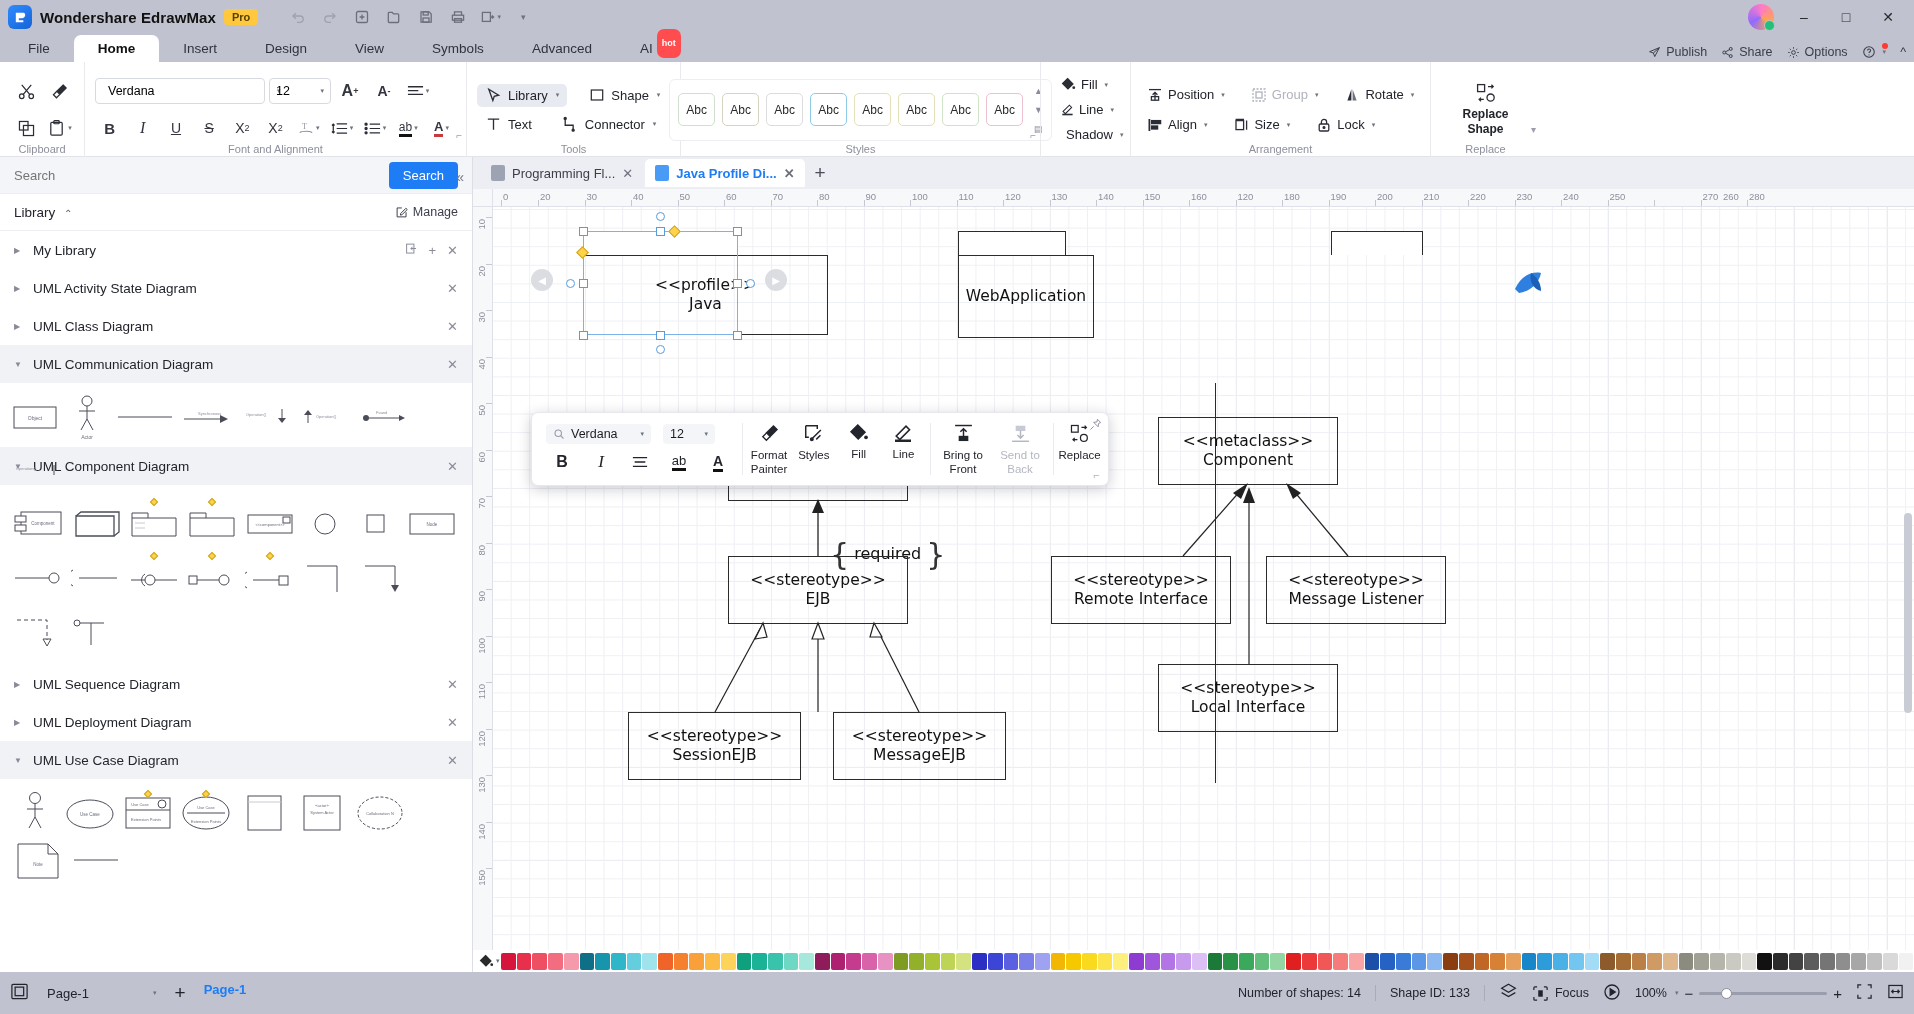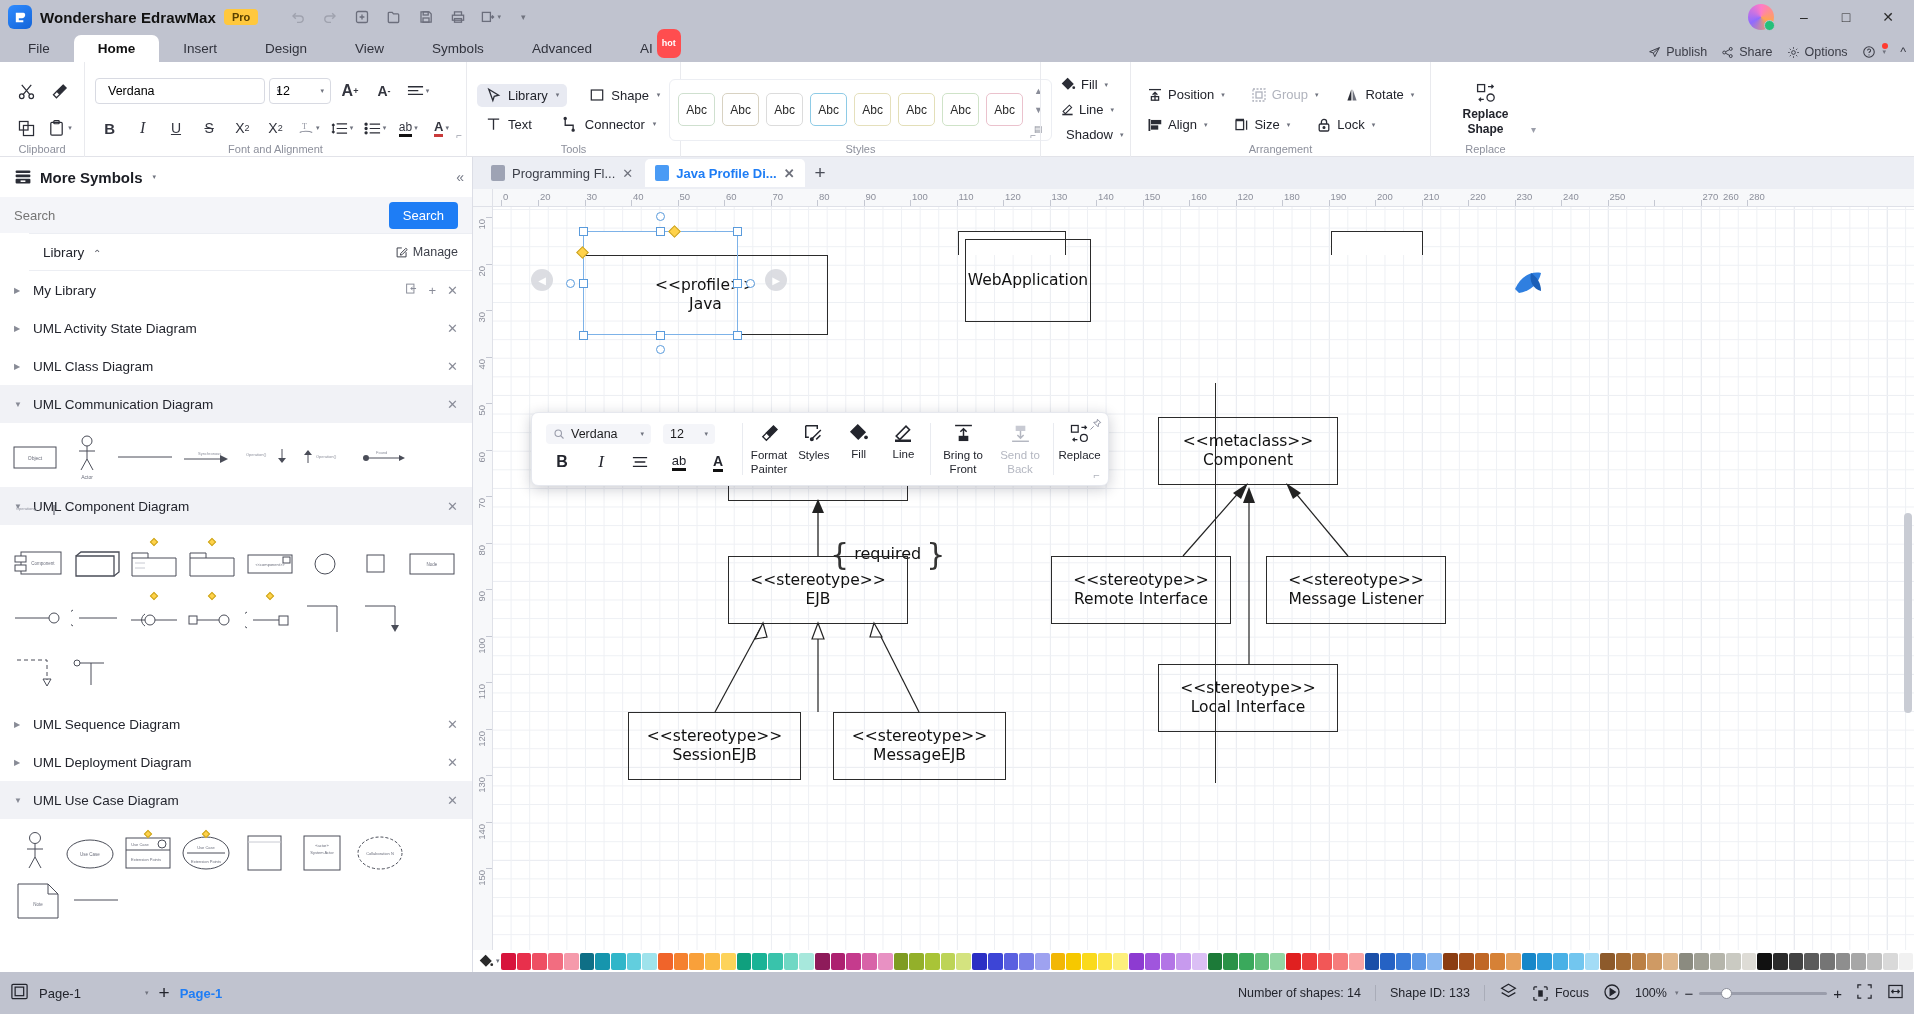--- a/index.html
+++ b/index.html
@@ -80,21 +80,21 @@
 
   
   .sidebar{width:473px;background:#fff;border-right:1px solid #dcdee6;display:flex;flex-direction:column;position:relative;}
   .sb-head{height:40px;display:flex;align-items:center;gap:8px;padding:0 14px;}
   .sb-head .t{font-size:15px;font-weight:700;color:#1b1d24;}
   .collapse{position:absolute;right:8px;top:12px;color:#767a87;font-size:14px;cursor:pointer;}
   .searchrow{height:36px;display:flex;align-items:center;padding:0 0 0 14px;background:#f4f5f9;}
   .searchrow input{flex:1;border:none;background:transparent;outline:none;font-size:13px;color:#3a3d47;font-family:"Liberation Sans",sans-serif;}
   .searchbtn{background:#1e7df5;color:#fff;font-size:13px;padding:6px 14px;border-radius:4px;margin-right:14px;cursor:pointer;}
   .libhead{height:38px;display:flex;align-items:center;justify-content:space-between;padding:0 14px;
-           border-top:1px solid #eceef3;border-bottom:1px solid #eceef3;font-size:13.5px;color:#23252d;margin-left:29px;}
+           border-top:1px solid #eceef3;border-bottom:1px solid #eceef3;font-size:13.5px;color:#23252d;}
   .manage{display:flex;align-items:center;gap:5px;color:#3c3f49;font-size:12.5px;cursor:pointer;}
   .sb-scroll{flex:1;overflow:hidden;}
   .cat{height:38px;display:flex;align-items:center;justify-content:space-between;padding:0 14px;font-size:13.5px;color:#23252d;cursor:pointer;}
   .cat.open{background:#f1f2f6;}
   .cat .left{display:flex;align-items:center;gap:9px;}
   .tri{font-size:8px;color:#888b96;width:10px;}
   .catx{color:#898c98;font-size:13px;}
   .shelf{padding:8px 10px;display:flex;flex-wrap:wrap;gap:2px;}
   .cell{width:50px;height:52px;position:relative;display:flex;align-items:center;justify-content:center;}
   .cell svg{display:block;}
@@ -161,21 +161,21 @@
   .hbar i{position:absolute;left:140px;width:740px;height:8px;border-radius:4px;background:#c9ccd4;}
   .vbar{position:absolute;right:2px;top:6px;bottom:16px;width:8px;}
   .vbar i{position:absolute;top:300px;height:200px;width:8px;border-radius:4px;background:#c9ccd4;}
 
   
   .bottom{height:42px;background:#c0c3cf;display:flex;align-items:center;position:relative;}
   .palrow{position:absolute;left:473px;right:0;top:-22px;height:22px;display:flex;align-items:center;background:#fff;padding-left:6px;}
   .fillglyph{width:22px;display:flex;align-items:center;color:#2b2b2b;font-size:13px;}
   .swatches{display:flex;flex:1;height:17px;}
   .swatches i{flex:1;height:17px;border-radius:2px;margin-right:1px;}
-  .bl{display:flex;align-items:center;gap:10px;padding-left:10px;}
+  .bl{display:flex;gap:18px;padding-left:10px;}
   .pagesel{display:flex;align-items:center;gap:8px;font-size:13px;color:#22242c;}
   .pagesel .box{width:96px;}
   .pagetab{color:#1e7df5;font-weight:700;font-size:13px;}
   .br{position:absolute;right:10px;display:flex;align-items:center;gap:14px;font-size:12.5px;color:#22242c;}
   .divv{width:1px;height:16px;background:#a9acb8;}
   .slider{display:flex;align-items:center;gap:6px;}
   .track{width:128px;height:3px;background:#9a9dab;border-radius:2px;position:relative;}
   .knob{position:absolute;left:22px;top:-4px;width:11px;height:11px;border-radius:50%;background:#fff;border:1px solid #8b8e9a;}
 </style>
 </head>
@@ -569,30 +569,20 @@
         <span style="white-space:pre-line">Replace Shape</span>
       </div>
       <div class="glabel">Replace</div>
       <div class="corner" style="bottom:22px">▾</div>
     </div>
   </div>
 
   <div class="main">
 
     <div class="sidebar">
-      <div class="sb-head">
-        <svg width="18" height="18" viewBox="0 0 18 18" fill="#2b2d36">
-            <rect x="1.6" y="2.4" width="14.8" height="2.6" rx="1"></rect>
-            <rect x="1.6" y="6.6" width="14.8" height="2.6" rx="1"></rect>
-            <rect x="1.6" y="10.8" width="14.8" height="4.6" rx="1"></rect>
-            <rect x="6.6" y="12.4" width="4.8" height="1.6" fill="#fff"></rect>
-          </svg>
-        <span class="t">More Symbols</span>
-        <span class="caret">▾</span>
-      </div>
       <div class="searchrow">
         <input placeholder="Search" style="">
         <div class="searchbtn">Search</div>
       </div>
       <div class="libhead">
         <span>
           <span>Library</span>
           <span style="font-size:10px;color:#585b66;margin-left:5px">⌃</span>
         </span>
         <span class="manage">
@@ -1027,21 +1017,21 @@
           </div>
         <div class="sheet">
 
           <div class="pkg-tab" style="left:90px;top:24px;width:155px;height:24px;"></div>
           <div class="node" style="left:90px;top:48px;width:245px;height:80px;">
             <span style="white-space:pre-line">&lt;&lt;profile&gt;&gt;
 Java</span>
           </div>
 
           <div class="pkg-tab" style="left:465px;top:24px;width:108px;height:24px;"></div>
-          <div class="node" style="left:465px;top:32px;width:126px;height:83px;margin-left:7px;">
+          <div class="node" style="left:465px;top:48px;width:136px;height:83px;">
             <span>WebApplication</span>
           </div>
 
           <div class="pkg-tab" style="left:838px;top:24px;width:92px;height:24px;"></div>
 
           <div class="conn" style="left:722px;top:176px;width:1.3px;height:400px;"></div>
 
           <div class="node" style="left:235px;top:214px;width:180px;height:80px;">
             <span>Component</span>
           </div>

